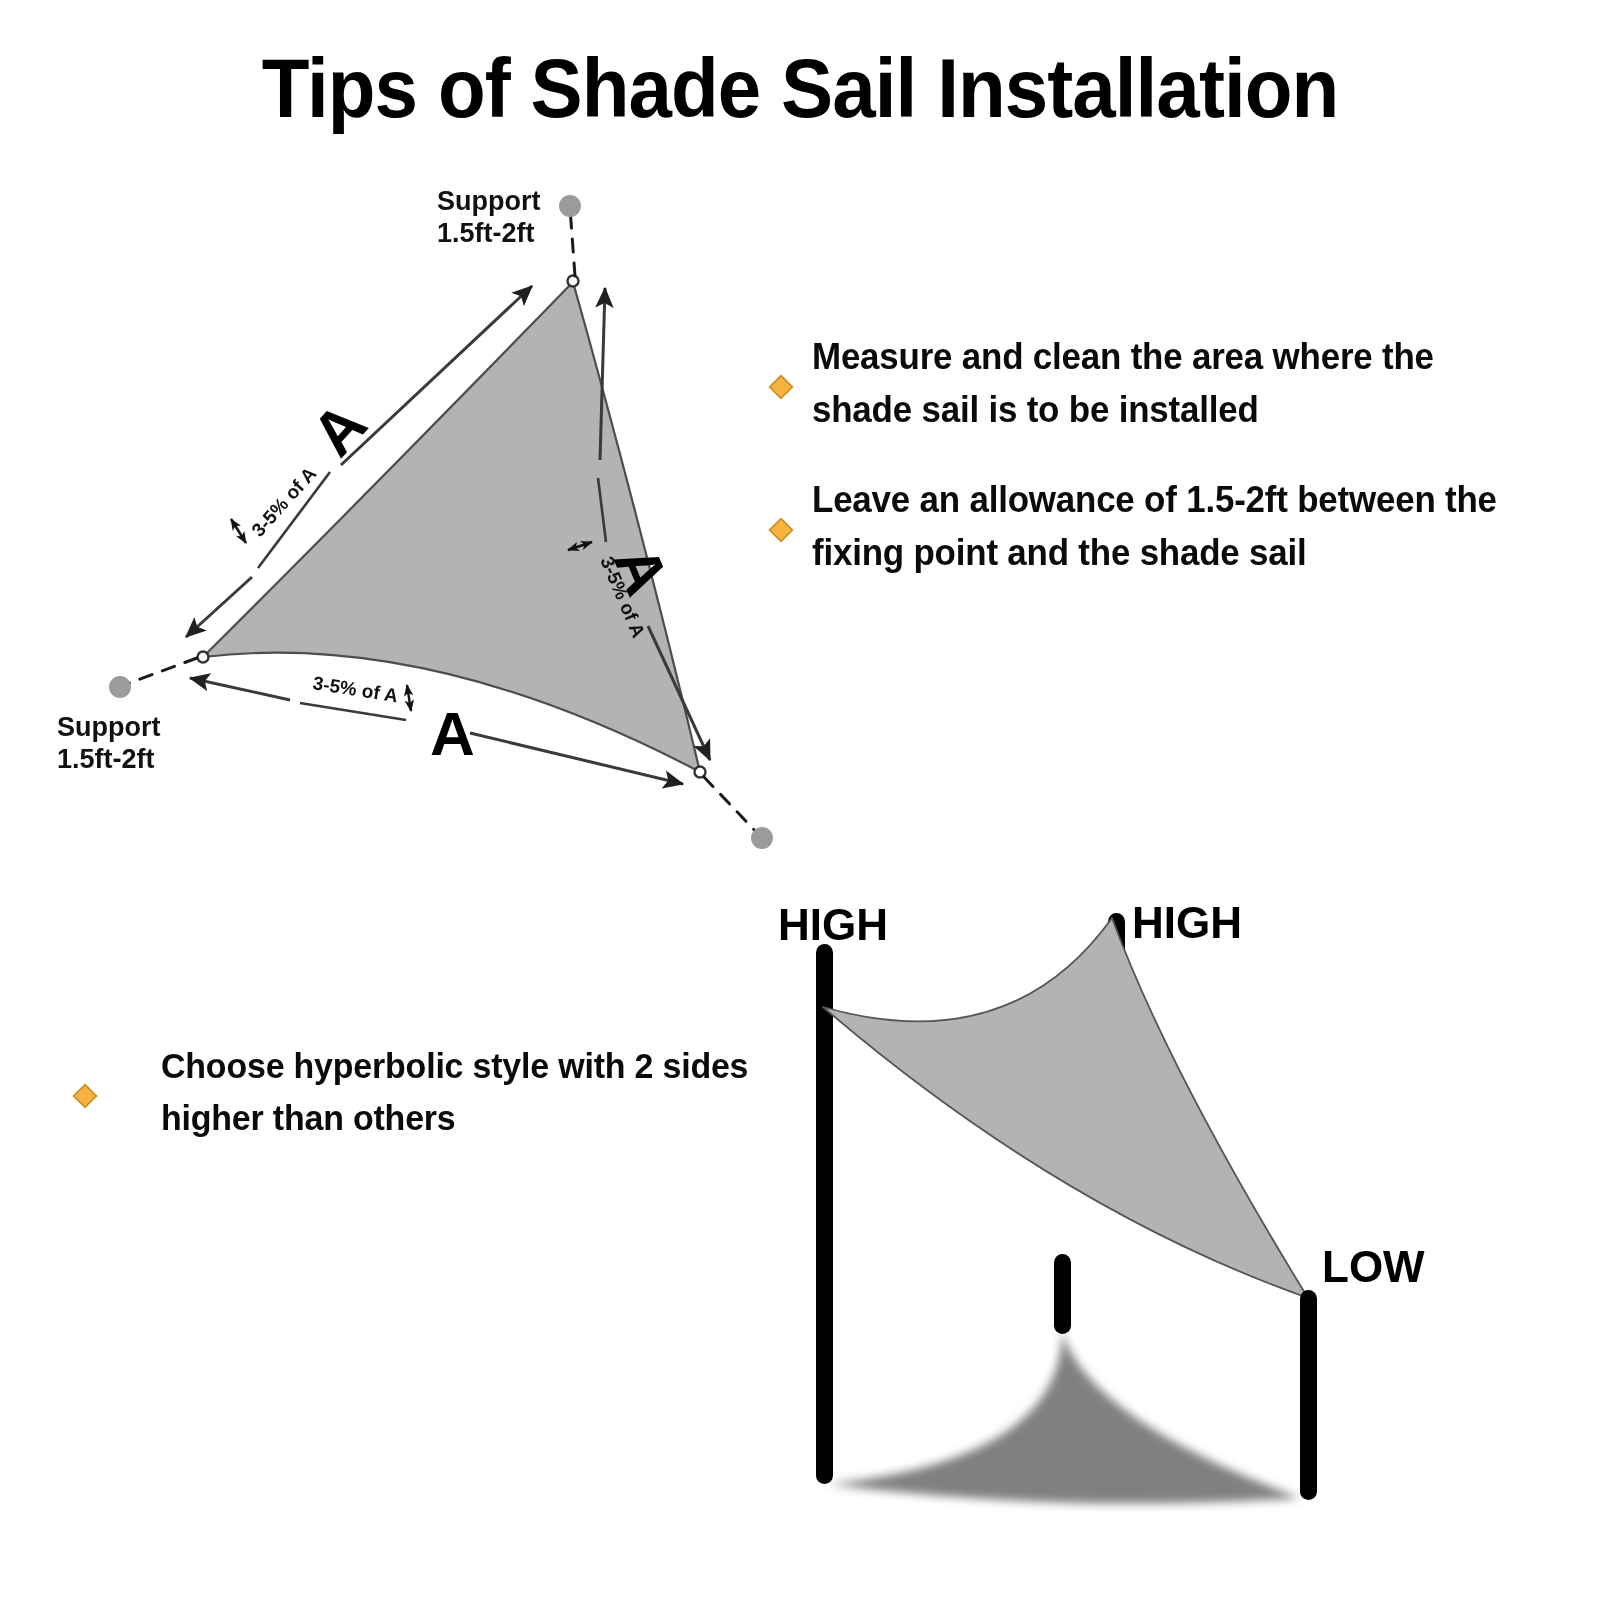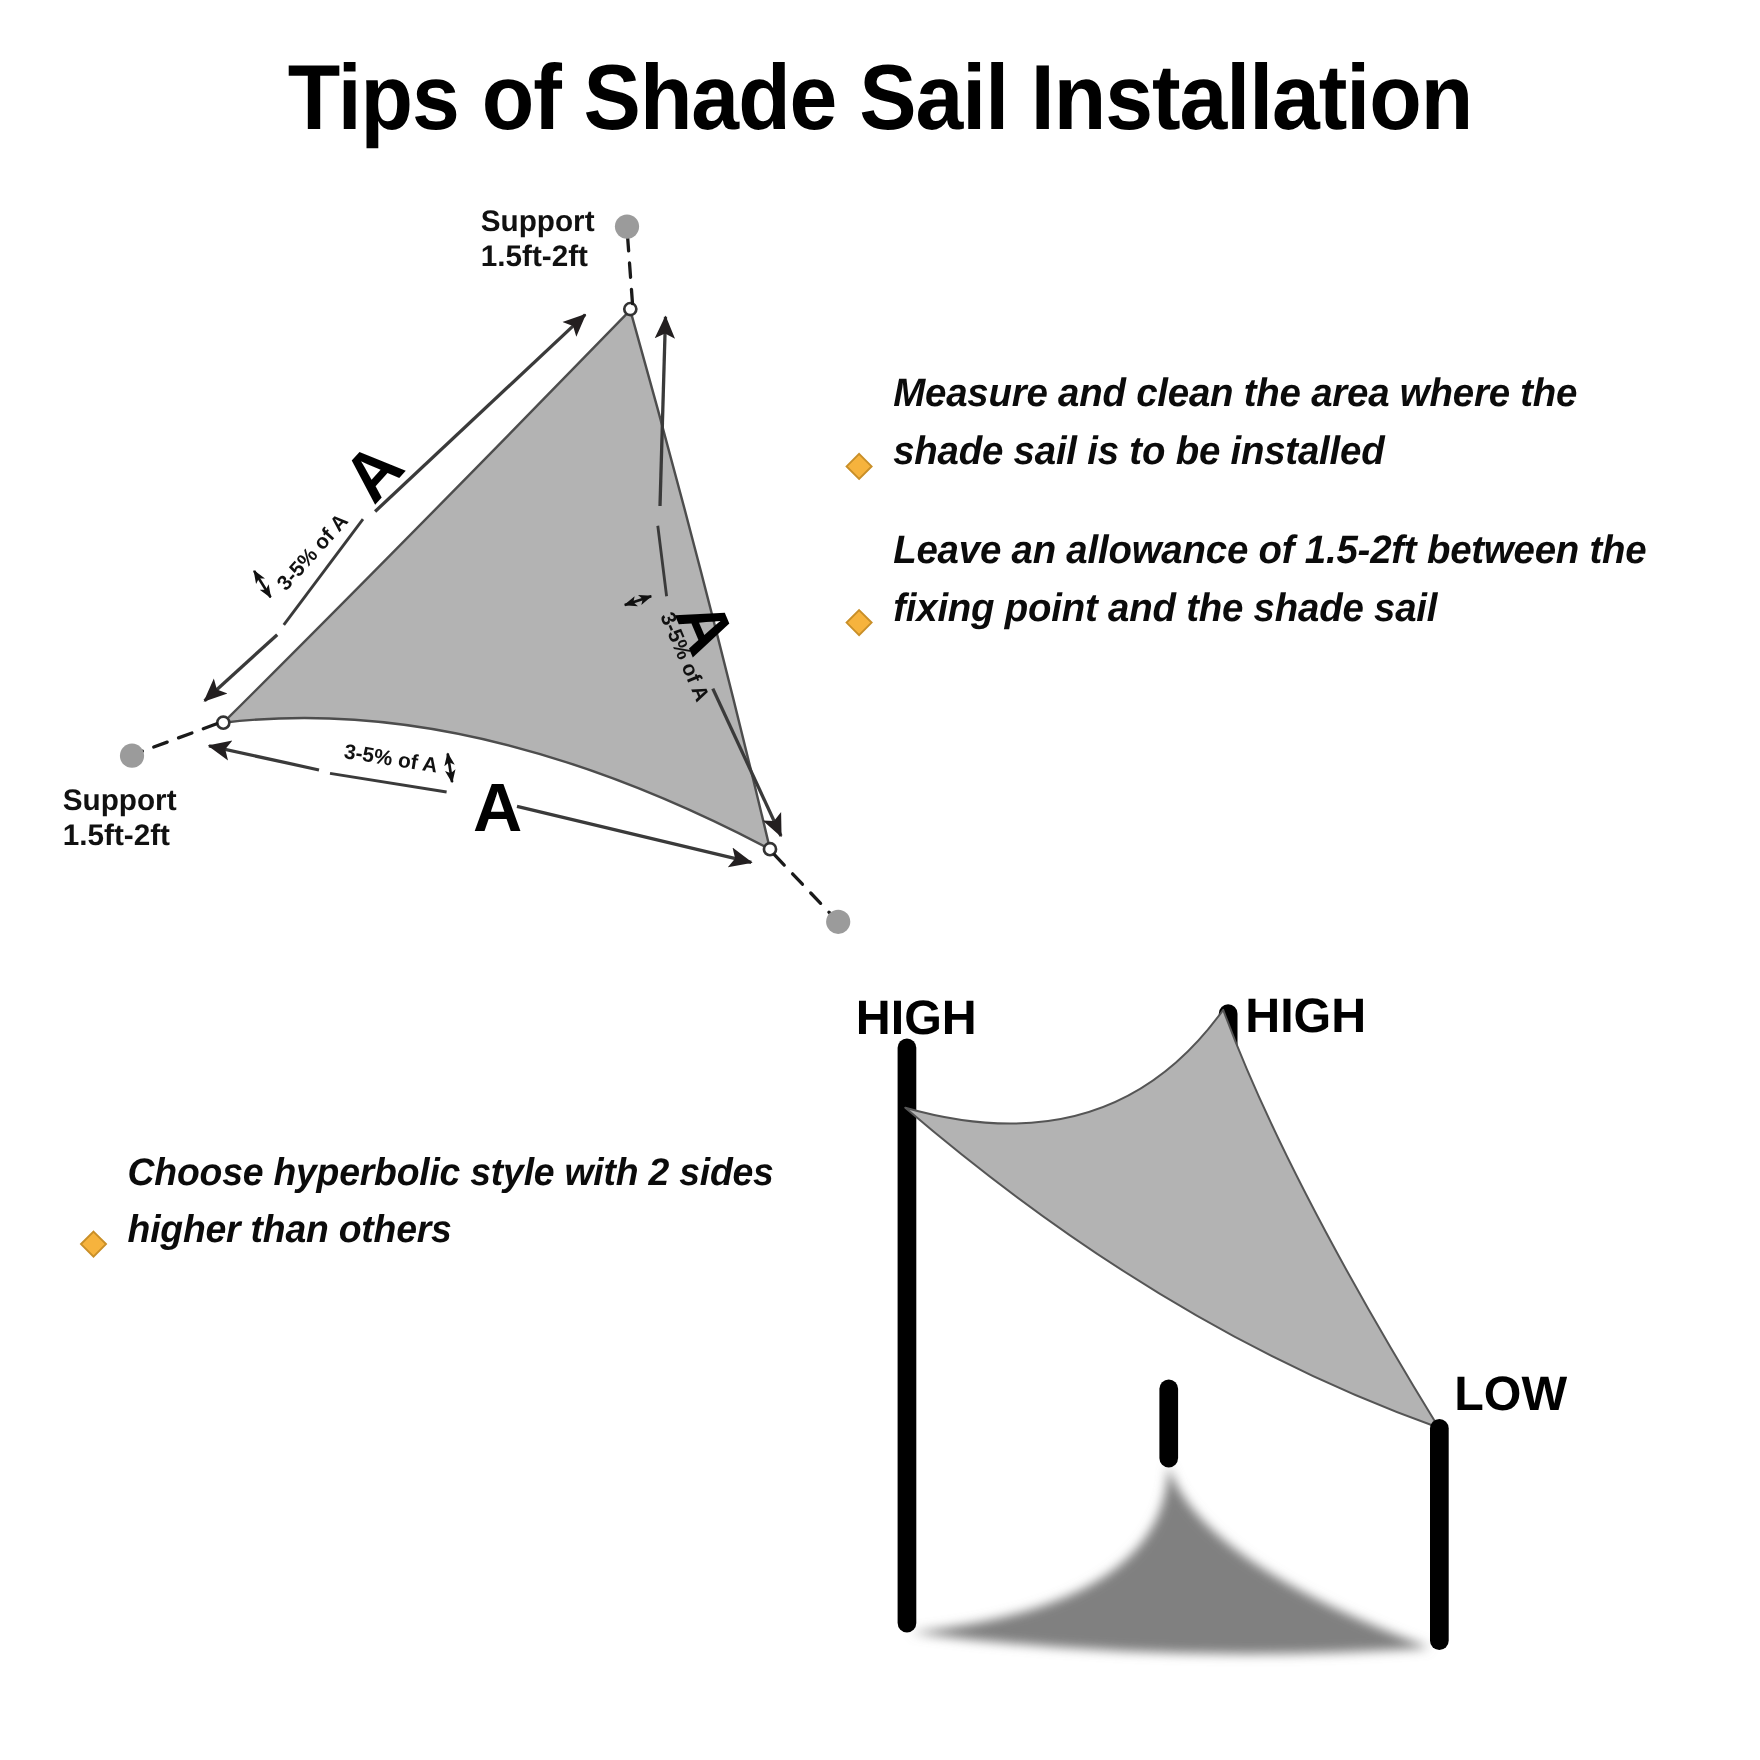--- a/index.html
+++ b/index.html
@@ -49,25 +49,24 @@
     top: 330px;
     width: 790px;
   }
   #tips-list-left {
     left: 72px;
     top: 1040px;
     width: 720px;
   }
   .bullet-item {
     display: flex;
-    align-items: flex-end;
+    align-items: center;
     margin-bottom: 36px;
-    font-style: italic;
-  }
-  #tips-list-left .bullet-item { margin-bottom: 48px; }
+  }
+  #tips-list-left .bullet-item { margin-bottom: 48px; gap: 45px; }
 
   .bullet-diamond {
     flex: 0 0 auto;
     width: 26px;
     height: 26px;
     margin-top: 8px;
     margin-right: 18px;
   }
   .bullet-text {
     font-family: "Liberation Sans Narrow", "Liberation Sans", sans-serif;

